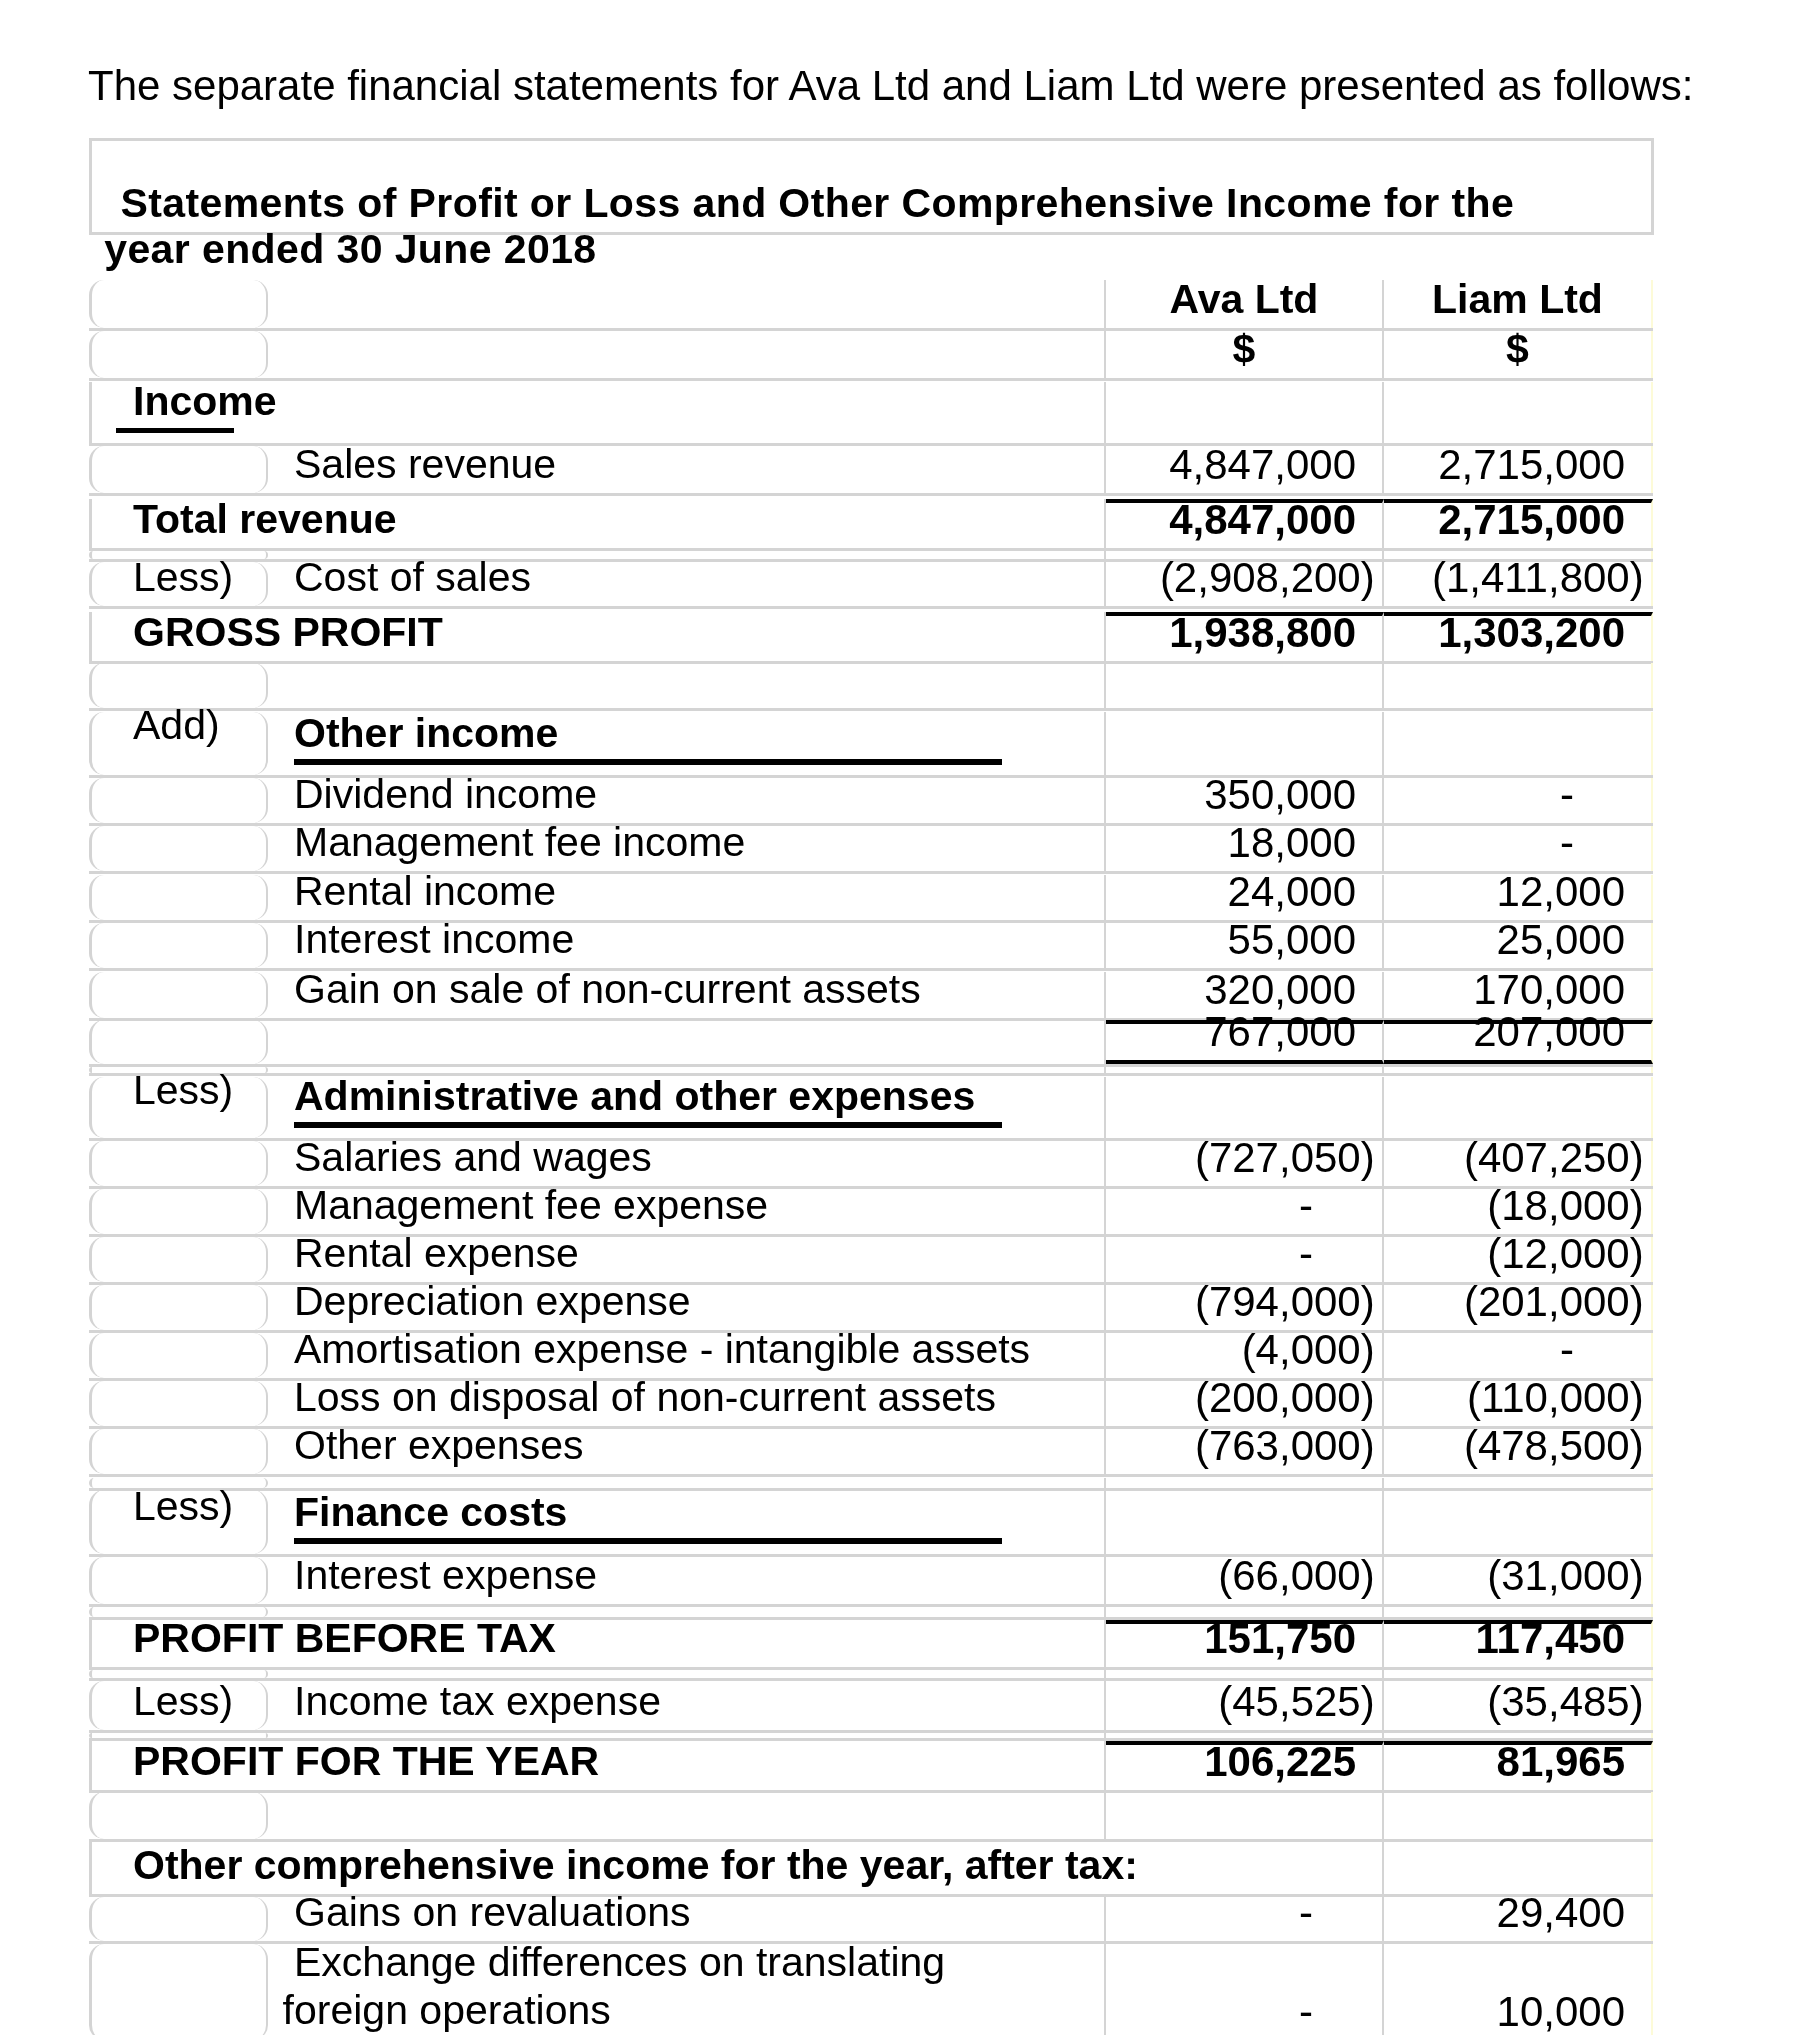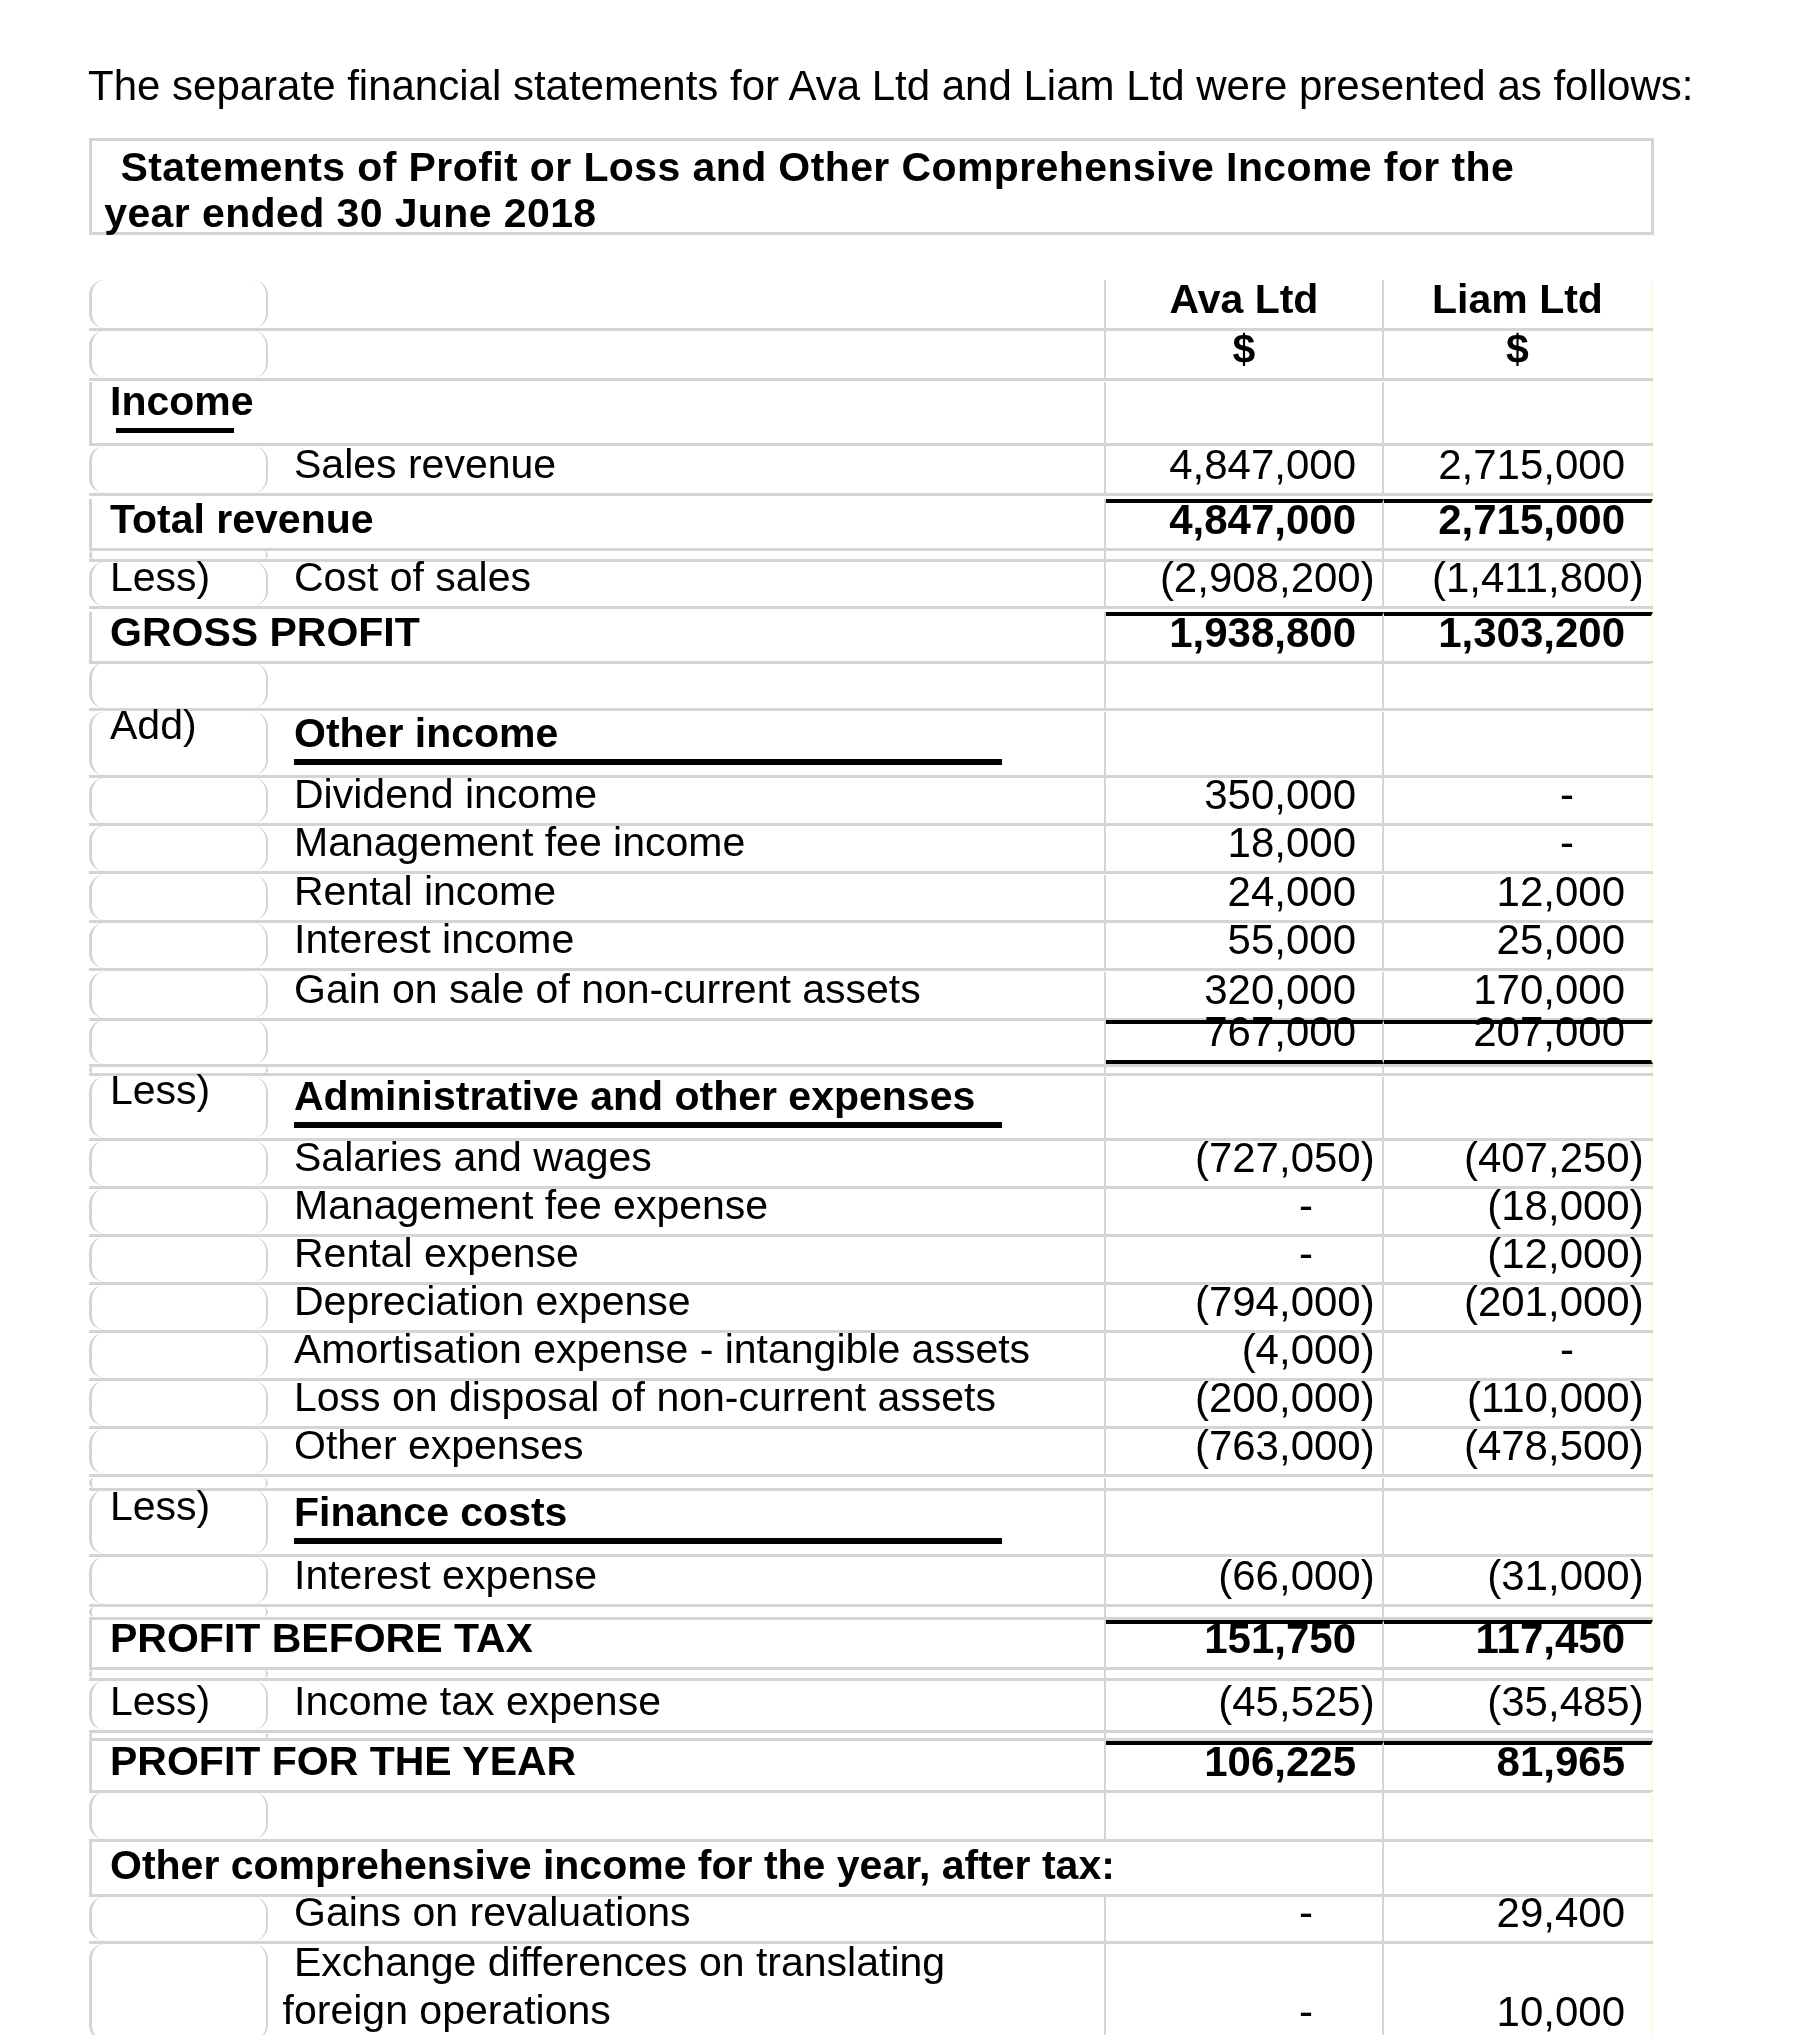--- a/index.html
+++ b/index.html
@@ -4,32 +4,32 @@
 <style>
   html, body { margin: 0; padding: 0; background: #ffffff; }
   body { width: 1816px; height: 2448px; position: relative; overflow: hidden;
          font-family: "Liberation Sans", "DejaVu Sans", sans-serif; color: #000; }
   .intro { position: absolute; left: 88px; top: 61px; font-size: 42px; line-height: 49px; white-space: nowrap; }
   .title-box { position: absolute; left: 89px; top: 138px; width: 1565px; height: 97px;
                border: 3.3px solid #d4d4d4; box-sizing: border-box; }
   .title-text { position: absolute; left: 12.2px; top: 3.3px; width: 1539px; font-weight: bold; font-size: 41px;
                 line-height: 46px; letter-spacing: 0.4px; }
   .title-text span { display: block; }
-  .title-text .l1 { padding-left: 16.3px; }
+  .title-text .l1 { padding-left: 16.3px; margin-top: 36px; }
   .tbl { position: absolute; left: 89px; top: 238px; width: 1564px; }
   .row { position: absolute; left: 0; width: 1564px; box-sizing: border-box; border-bottom: 3.3px solid #d4d4d4; margin-top: 42px; }
   .cell { position: absolute; top: 0; bottom: 0; box-sizing: border-box; }
   .c1 { left: 0; width: 179px; border-left: 3.3px solid #d4d4d4; border-right: 2.4px solid #d4d4d4; border-radius: 15px; }
   .c2 { left: 179px; width: 838px; border-right: 2.4px solid #d4d4d4; }
   .c12 { left: 0; width: 1017px; border-left: 3.3px solid #d4d4d4; border-right: 2.4px solid #d4d4d4; }
   .c123 { left: 0; width: 1295px; border-left: 3.3px solid #d4d4d4; border-right: 2.4px solid #d4d4d4; }
   .c3 { left: 1017px; width: 278px; border-right: 2.4px solid #d4d4d4; }
   .c4 { left: 1295px; width: 269px; border-right: 2.4px solid #fdfbd8; }
   .txt { position: absolute; bottom: 5.7px; font-size: 41px; line-height: 45px; white-space: nowrap; }
-  .lbl { left: 18px; text-align: center; }
+  .lbl { left: 41px; text-align: center; }
   .item { left: 26px; }
   .bold { font-weight: bold; }
   .num { right: 26px; text-align: left; font-size: 42px; }
   .num.neg { right: 7.3px; }
   .num.dash { right: 69px; }
   .c4 .num.dash { right: 77px; }
   .hdr { left: 0; right: 0; text-align: center; font-weight: bold; font-size: 41px; }
   .ul-bar { position: absolute; left: 26px; height: 6.5px; background: #000; width: 708px; }
   .ul-short { position: absolute; left: 23.6px; height: 5.7px; background: #000; width: 118px; }
   .topline { border-top: 4.9px solid #000 !important; }

